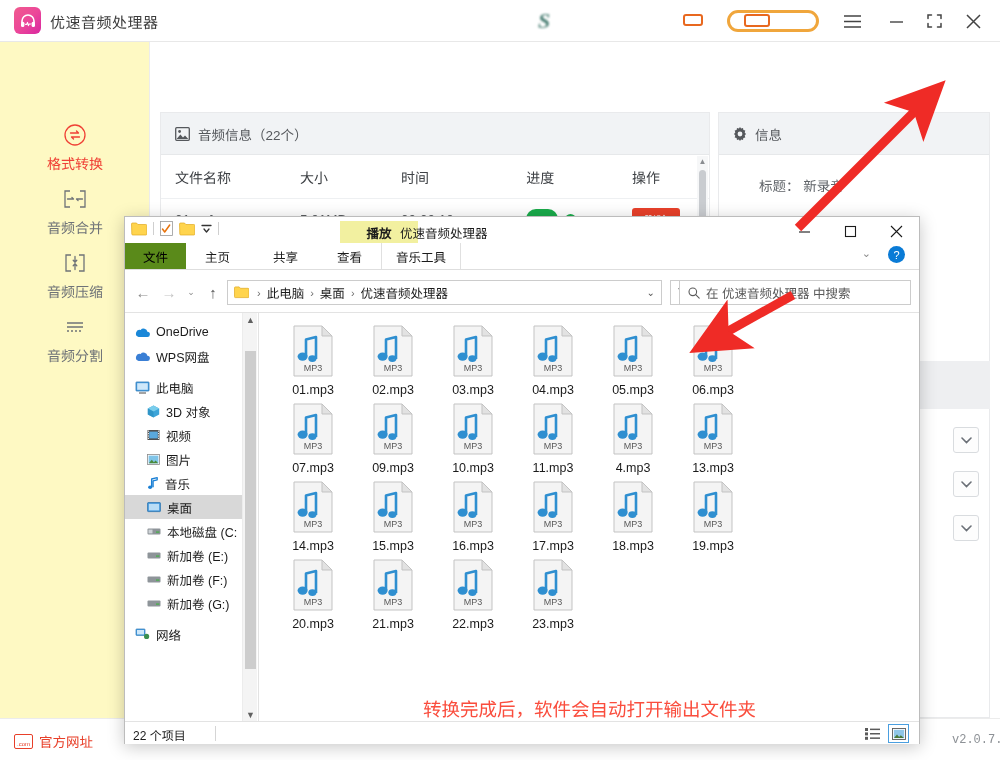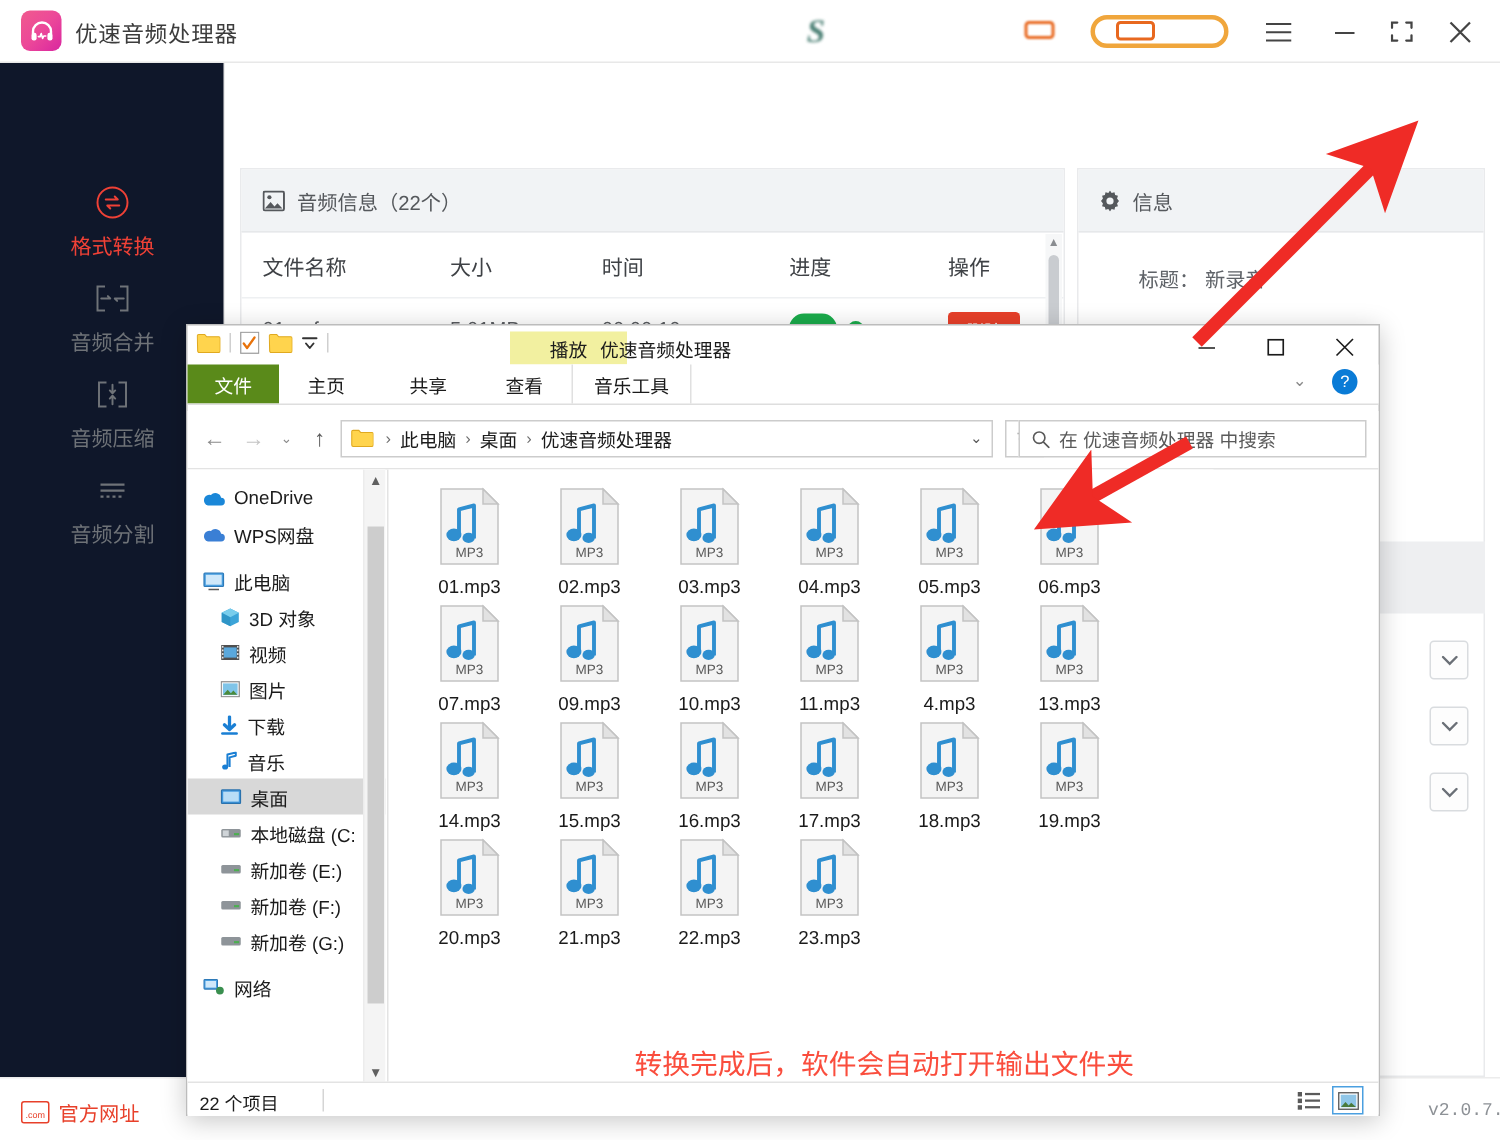--- a/index.html
+++ b/index.html
@@ -52,21 +52,21 @@
     color: #444; cursor: pointer;
   }
   .wbtn.menu  { left: 840px; }
   .wbtn.min   { left: 884px; }
   .wbtn.max   { left: 922px; }
   .wbtn.close { left: 961px; }
 
   
   .sidebar {
     position: absolute; left: 0; top: 42px; width: 150px; height: 676px;
-    background: #0f172a; border-right: 1px solid #ececec;
+    background: #fef9c3; border-right: 1px solid #ececec;
   }
   .side-item {
     position: absolute; left: 0; width: 150px; text-align: center; cursor: pointer;
   }
   .side-ic { height: 30px; display: flex; align-items: center; justify-content: center; }
   .side-lb { font-size: 14px; color: #6f7378; margin-top: 3px; }
   .side-item.active .side-lb { color: #ef4136; }
 
   
   .toolbar {
@@ -165,29 +165,29 @@
   }
   .ex-qat { position: absolute; left: 6px; top: 4px; display: flex; align-items: center; gap: 6px; }
   .ex-qat .sep { width: 1px; height: 13px; background: #cfcfcf; }
   .ex-wtitle { position: absolute; left: 275px; top: 6px; font-size: 12.5px; color: #1b1b1b; }
   .ex-wbtn { position: absolute; top: 0; width: 46px; height: 29px; display: flex; align-items: center; justify-content: center; cursor: pointer; color: #1b1b1b; }
   .ex-min { right: 92px; } .ex-max { right: 46px; } .ex-close { right: 0; }
 
   .ex-ctx-label {
     position: absolute; left: 215px; top: 4px; width: 78px; height: 22px;
     background: #f2f0a0; font-size: 12.5px; color: #1b1b1b;
-    display: flex; align-items: center; justify-content: center;
+    display: flex; align-items: center; justify-content: center; font-weight: bold;
   }
   .ex-ribbon { position: absolute; left: 0; top: 26px; width: 794px; height: 26px; background: #fff; }
   .ex-tab {
     position: absolute; top: 0; height: 26px; padding: 0 14px;
     font-size: 12.5px; color: #1b1b1b; display: flex; align-items: center;
     cursor: pointer;
   }
-  .ex-tab.file { left: 0; background: #5a8a1a; color: #ffffff; padding: 0 18px; }
+  .ex-tab.file { left: 0; background: #5a8a1a; color: #000000; padding: 0 18px; }
   .ex-tab.home { left: 66px; }
   .ex-tab.share { left: 134px; }
   .ex-tab.view { left: 198px; }
   .ex-tab.music { left: 256px; border-left: 1px solid #e0e0e0; border-right: 1px solid #e0e0e0; background:#fff; }
   .ex-ribbon-rule { position: absolute; left: 0; top: 52px; width: 794px; height: 1px; background: #dedede; }
   .ex-collapse { position: absolute; right: 48px; top: 30px; font-size: 11px; color: #8a8a8a; cursor: pointer; }
   .ex-help {
     position: absolute; right: 14px; top: 29px; width: 17px; height: 17px;
     border-radius: 50%; background: #0a7bd6; color: #fff; font-size: 11px;
     display: flex; align-items: center; justify-content: center; cursor: pointer;
@@ -540,27 +540,20 @@
         <div class="tree-item ind">
           <svg width="13" height="11" viewBox="0 0 13 11">
             <rect x="0.5" y="0.5" width="12" height="10" fill="#fff" stroke="#8a8a8a" stroke-width="0.8"></rect>
             <rect x="1.6" y="1.6" width="9.8" height="7.8" fill="#7fc4e8"></rect>
             <path d="M1.8 9.2l3-3.4 2.1 2.4 1.7-1.8 2.6 2.8z" fill="#4a8a3c"></path>
           </svg>
           <span>图片</span>
         </div>
         <div class="tree-item ind">
           <svg width="12" height="13" viewBox="0 0 12 13">
-            <path d="M6 0.8v7M2.6 6.2L6 9.4l3.4-3.2" fill="none" stroke="#1a7fd4" stroke-width="2.2" stroke-linecap="round" stroke-linejoin="round"></path>
-            <path d="M1.2 12h9.6" stroke="#1a7fd4" stroke-width="1.6" stroke-linecap="round"></path>
-          </svg>
-          <span>下载</span>
-        </div>
-        <div class="tree-item ind">
-          <svg width="12" height="13" viewBox="0 0 12 13">
             <path d="M4.6 10.2V2l5.6-1.3v2.1L6.1 3.9v6.4" fill="none" stroke="#1a7fd4" stroke-width="1.3" stroke-linejoin="round"></path>
             <ellipse cx="3.1" cy="10.3" rx="2" ry="1.7" fill="#1a7fd4"></ellipse>
           </svg>
           <span>音乐</span>
         </div>
         <div class="tree-item ind sel">
           <svg width="14" height="11" viewBox="0 0 14 11">
             <rect x="0.6" y="0.6" width="12.8" height="9" rx="0.6" fill="#3f97de" stroke="#2a72ad" stroke-width="0.8"></rect>
             <rect x="1.8" y="1.8" width="10.4" height="6.6" fill="#b9ddf6"></rect>
           </svg>

